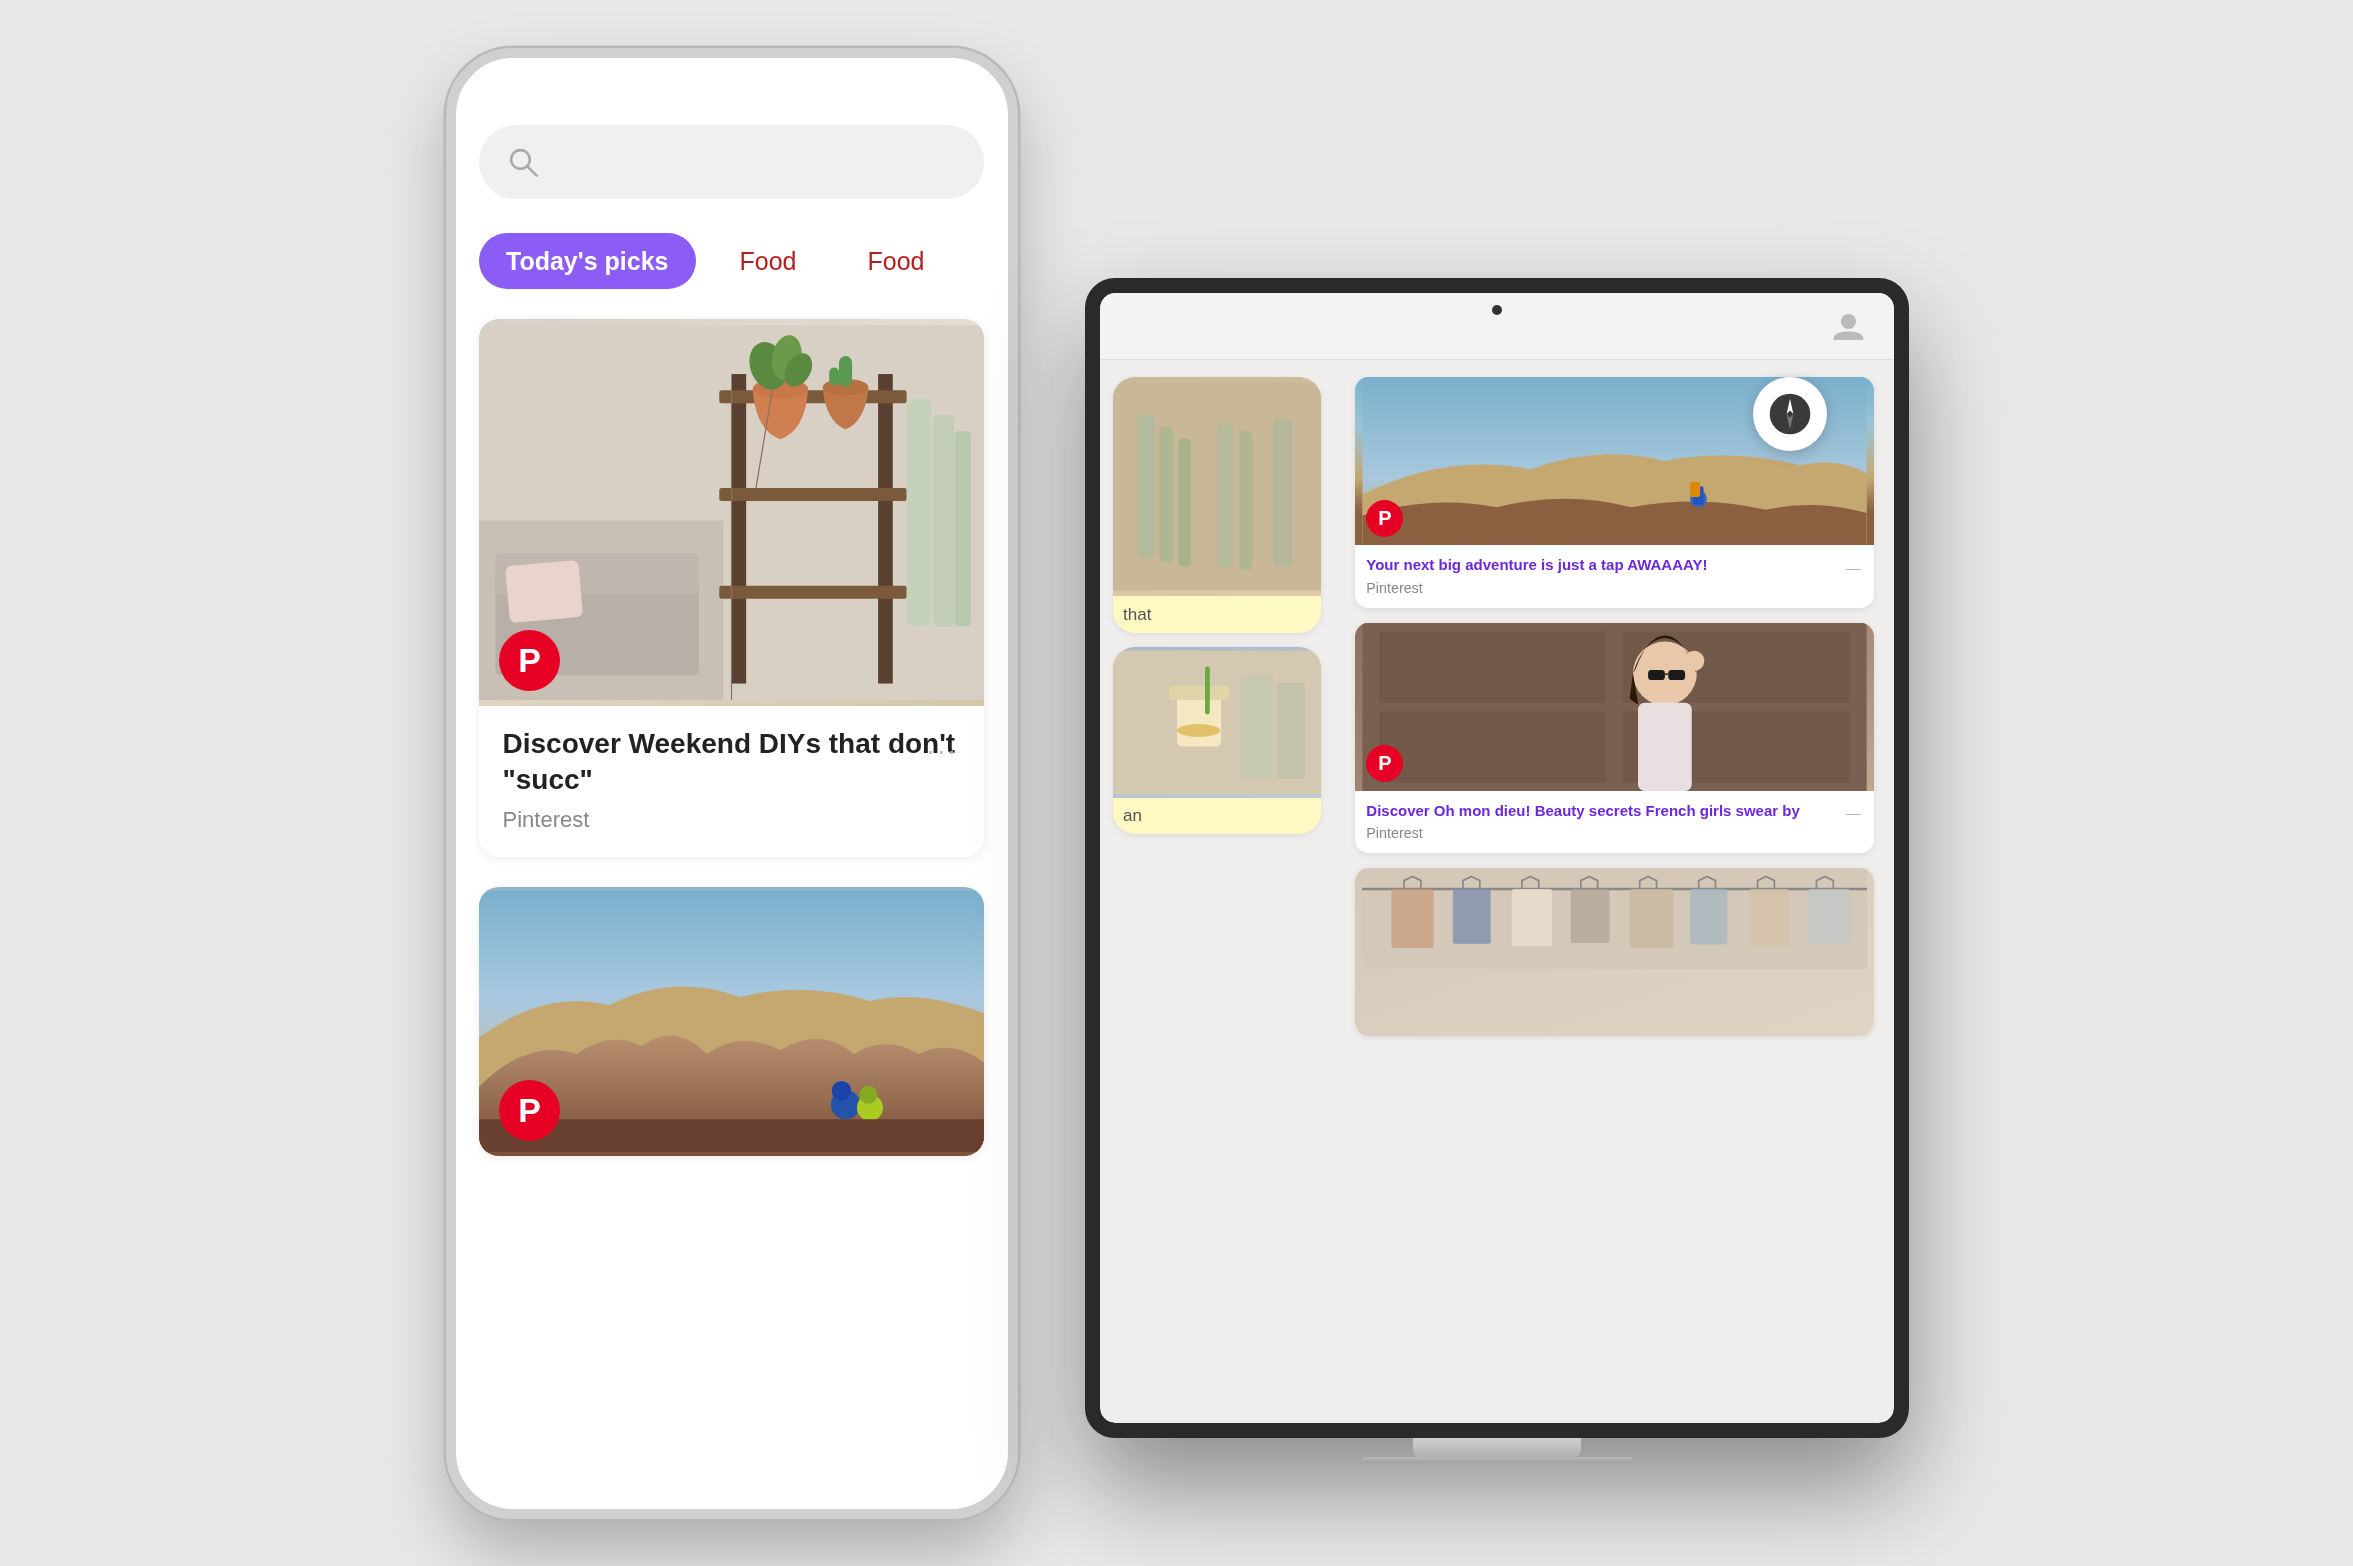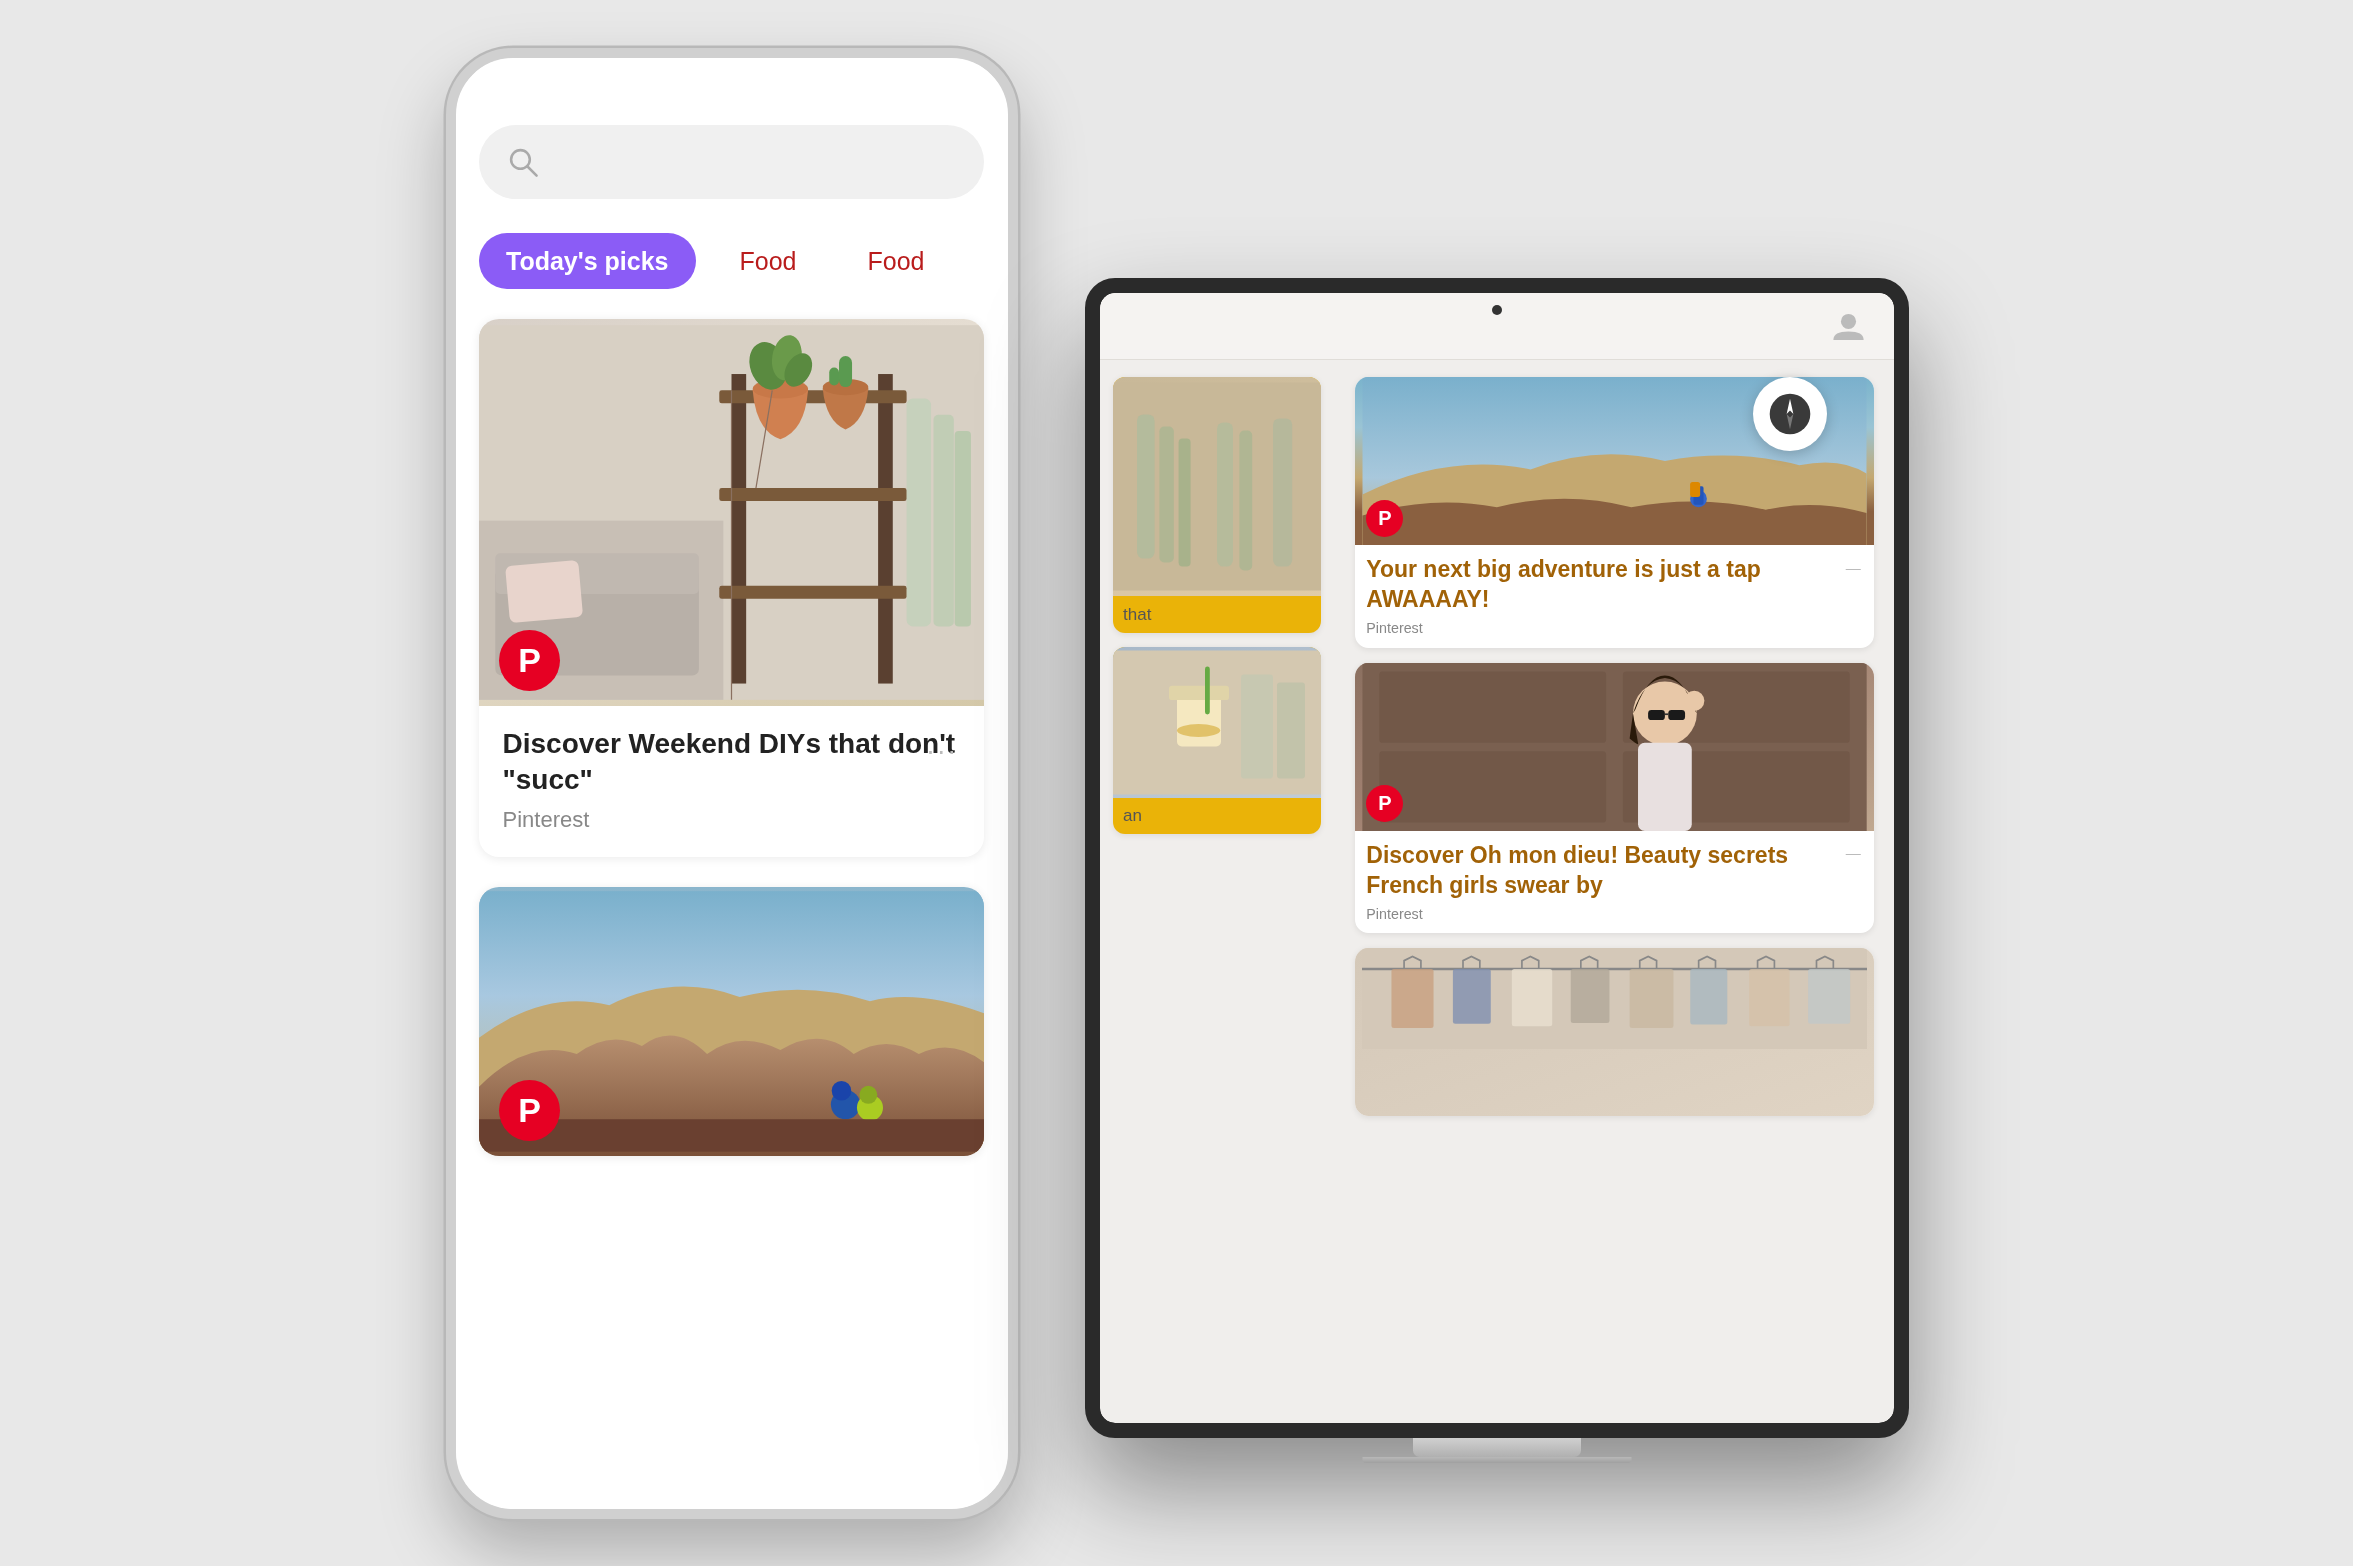--- a/index.html
+++ b/index.html
@@ -327,23 +327,23 @@
 
     .t-closet-img {
       background: linear-gradient(160deg, #d4c8b8 0%, #e0d4c4 100%);
     }
 
     .t-card-body {
       padding: 10px 11.8px 11.8px;
     }
 
     .t-card-title {
-      font-size: 23px;
+      font-size: 15px;
       font-weight: 600;
-      color: #a16207;
+      color: #6d28d9;
       line-height: 1.3;
       margin-bottom: 5px;
     }
 
     .t-card-source {
       font-size: 14.3px;
       color: #888;
     }
 
     .t-pinterest-badge {
@@ -370,22 +370,22 @@
       height: 23.5px;
       display: flex;
       align-items: center;
       justify-content: center;
       color: #bbb;
       font-size: 15px;
     }
 
     
     .t-left-card {
-      background: #eab308;
-      border-radius: 12px;
+      background: #fef9c3;
+      border-radius: 22px;
       overflow: hidden;
       box-shadow: 0 1.7px 6.7px rgba(0,0,0,0.08);
       margin-bottom: 13.5px;
     }
 
     .t-left-img {
       width: 100%;
       height: 219px;
       background: linear-gradient(160deg, #c8b898 0%, #e0cca8 100%);
     }

